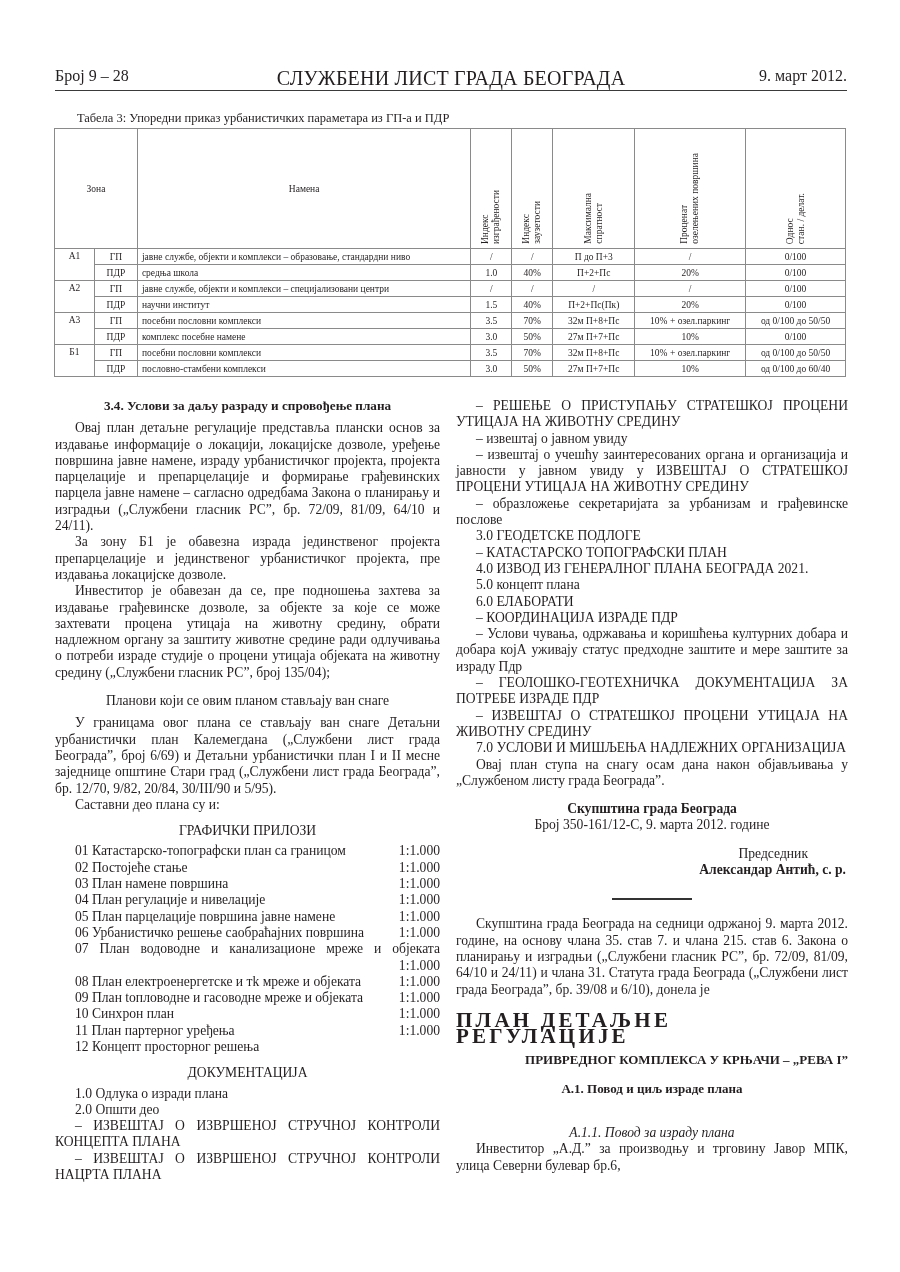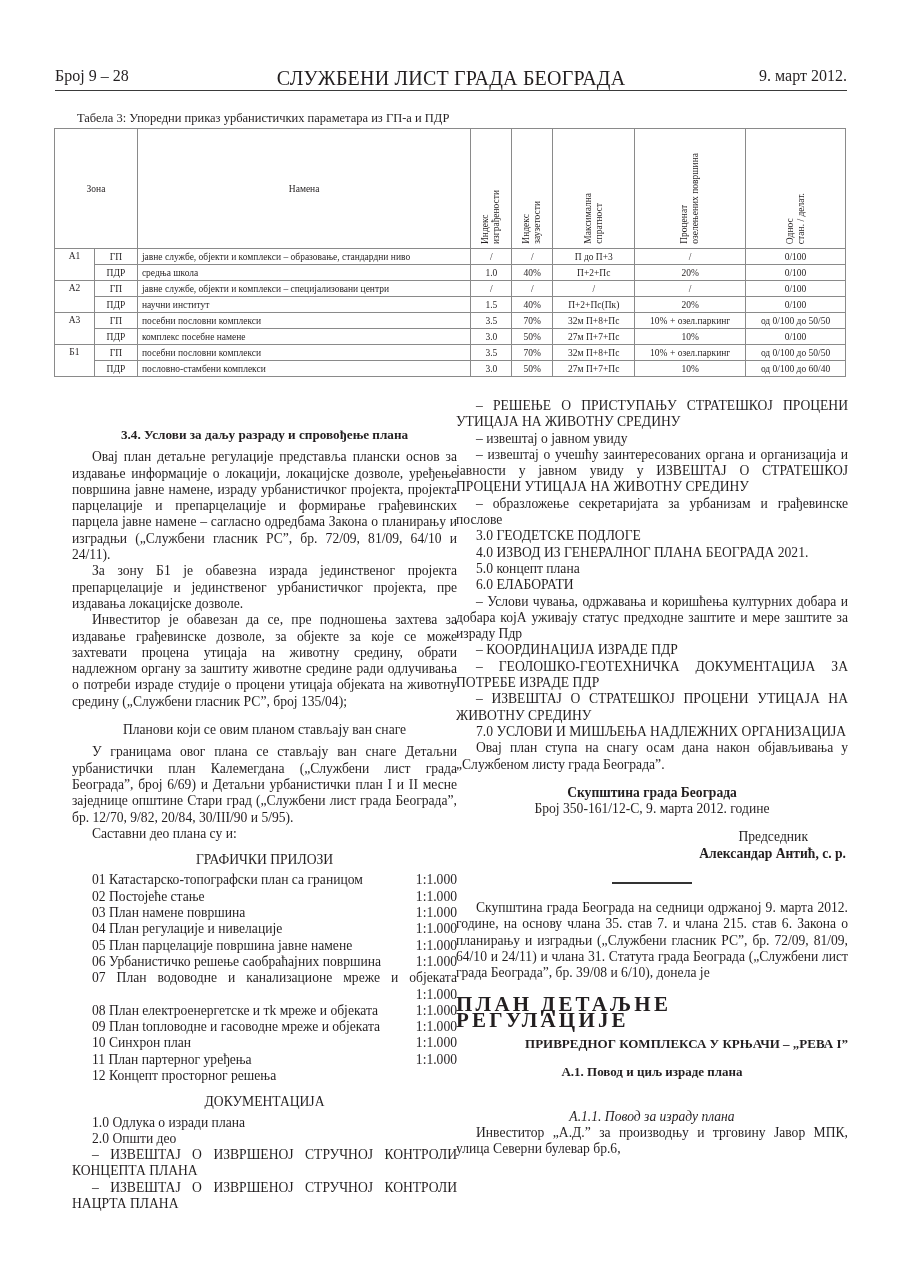--- a/index.html
+++ b/index.html
@@ -15,21 +15,21 @@
 
   table.params { position: absolute; left: 54px; top: 128px; width: 792px; border-collapse: collapse; font-size: 9.5px; }
   table.params td, table.params th { border: 1px solid #8a8a8a; font-weight: normal; padding: 0 3px; height: 16px; line-height: 14px; }
   table.params thead th { height: 119px; vertical-align: middle; }
   table.params .c { text-align: center; }
   table.params .l { text-align: left; padding-left: 4px; }
   .vert { display: inline-block; writing-mode: vertical-rl; transform: rotate(180deg); text-align: left; line-height: 11px; font-size: 9.5px; white-space: pre-line; }
   .vert-wrap { height: 119px; display: flex; align-items: flex-end; justify-content: center; padding-bottom: 4px; }
 
   .col { position: absolute; top: 398px; font-size: 13.6px; line-height: 16.3px; text-align: justify; }
-  .col.left { left: 72px; width: 385px; margin-top: 29px; }
+  .col.left { left: 55px; width: 385px; }
   .col.right { left: 456px; width: 392px; }
   .p { text-indent: 20px; }
   .center { text-align: center; }
   .bold { font-weight: bold; }
   .ital { font-style: italic; }
   .h-sec { text-align: center; font-weight: bold; font-size: 13.2px; margin-bottom: 6px; }
   .list-row { display: flex; justify-content: space-between; padding-left: 20px; }
   .list-row .scale { white-space: nowrap; }
   .rule { width: 80px; height: 2px; background: #333; margin: 0 auto; }
   .big-title { text-align: left; font-weight: bold; font-size: 21px; letter-spacing: 3.2px; }
@@ -239,25 +239,26 @@
   <p class="p">– ИЗВЕШТАЈ О ИЗВРШЕНОЈ СТРУЧНОЈ КОНТРОЛИ КОНЦЕПТА ПЛАНА</p>
   <p class="p">– ИЗВЕШТАЈ О ИЗВРШЕНОЈ СТРУЧНОЈ КОНТРОЛИ НАЦРТА ПЛАНА</p>
 </div>
 
 <div class="col right">
   <p class="p">– РЕШЕЊЕ О ПРИСТУПАЊУ СТРАТЕШКОЈ ПРОЦЕНИ УТИЦАЈА НА ЖИВОТНУ СРЕДИНУ</p>
   <p class="p">– извештај о јавном увиду</p>
   <p class="p">– извештај о учешћу заинтересованих органа и организација и јавности у јавном увиду у ИЗВЕШТАЈ О СТРАТЕШКОЈ ПРОЦЕНИ УТИЦАЈА НА ЖИВОТНУ СРЕДИНУ</p>
   <p class="p">– образложење секретаријата за урбанизам и грађевинске послове</p>
   <p class="p">3.0 ГЕОДЕТСКЕ ПОДЛОГЕ</p>
+  <p class="p">– КАТАСТАРСКО ТОПОГРАФСКИ ПЛАН</p>
   <p class="p">4.0 ИЗВОД ИЗ ГЕНЕРАЛНОГ ПЛАНА БЕОГРАДА 2021.</p>
   <p class="p">5.0 концепт плана</p>
   <p class="p">6.0 ЕЛАБОРАТИ</p>
+  <p class="p">– КООРДИНАЦИЈА ИЗРАДЕ ПДР</p>
   <p class="p">– Услови чувања, одржавања и коришћења културних добара и добара којА уживају статус предходне заштите и мере заштите за израду Пдр</p>
-  <p class="p">– КООРДИНАЦИЈА ИЗРАДЕ ПДР</p>
   <p class="p">– ГЕОЛОШКО-ГЕОТЕХНИЧКА ДОКУМЕНТАЦИЈА ЗА ПОТРЕБЕ ИЗРАДЕ ПДР</p>
   <p class="p">– ИЗВЕШТАЈ О СТРАТЕШКОЈ ПРОЦЕНИ УТИЦАЈА НА ЖИВОТНУ СРЕДИНУ</p>
   <p class="p">7.0 УСЛОВИ И МИШЉЕЊА НАДЛЕЖНИХ ОРГАНИЗАЦИЈА</p>
   <p class="p">Овај план ступа на снагу осам дана након објављивања у „Службеном листу града Београда”.</p>
 
   <p class="center bold" style="margin-top:12px;">Скупштина града Београда</p>
   <p class="center">Број 350-161/12-С, 9. марта 2012. године</p>
   <p class="right-al" style="margin-top:12px;padding-right:40px;">Председник</p>
   <p class="right-al bold" style="padding-right:2px;">Александар Антић, с. р.</p>
 

